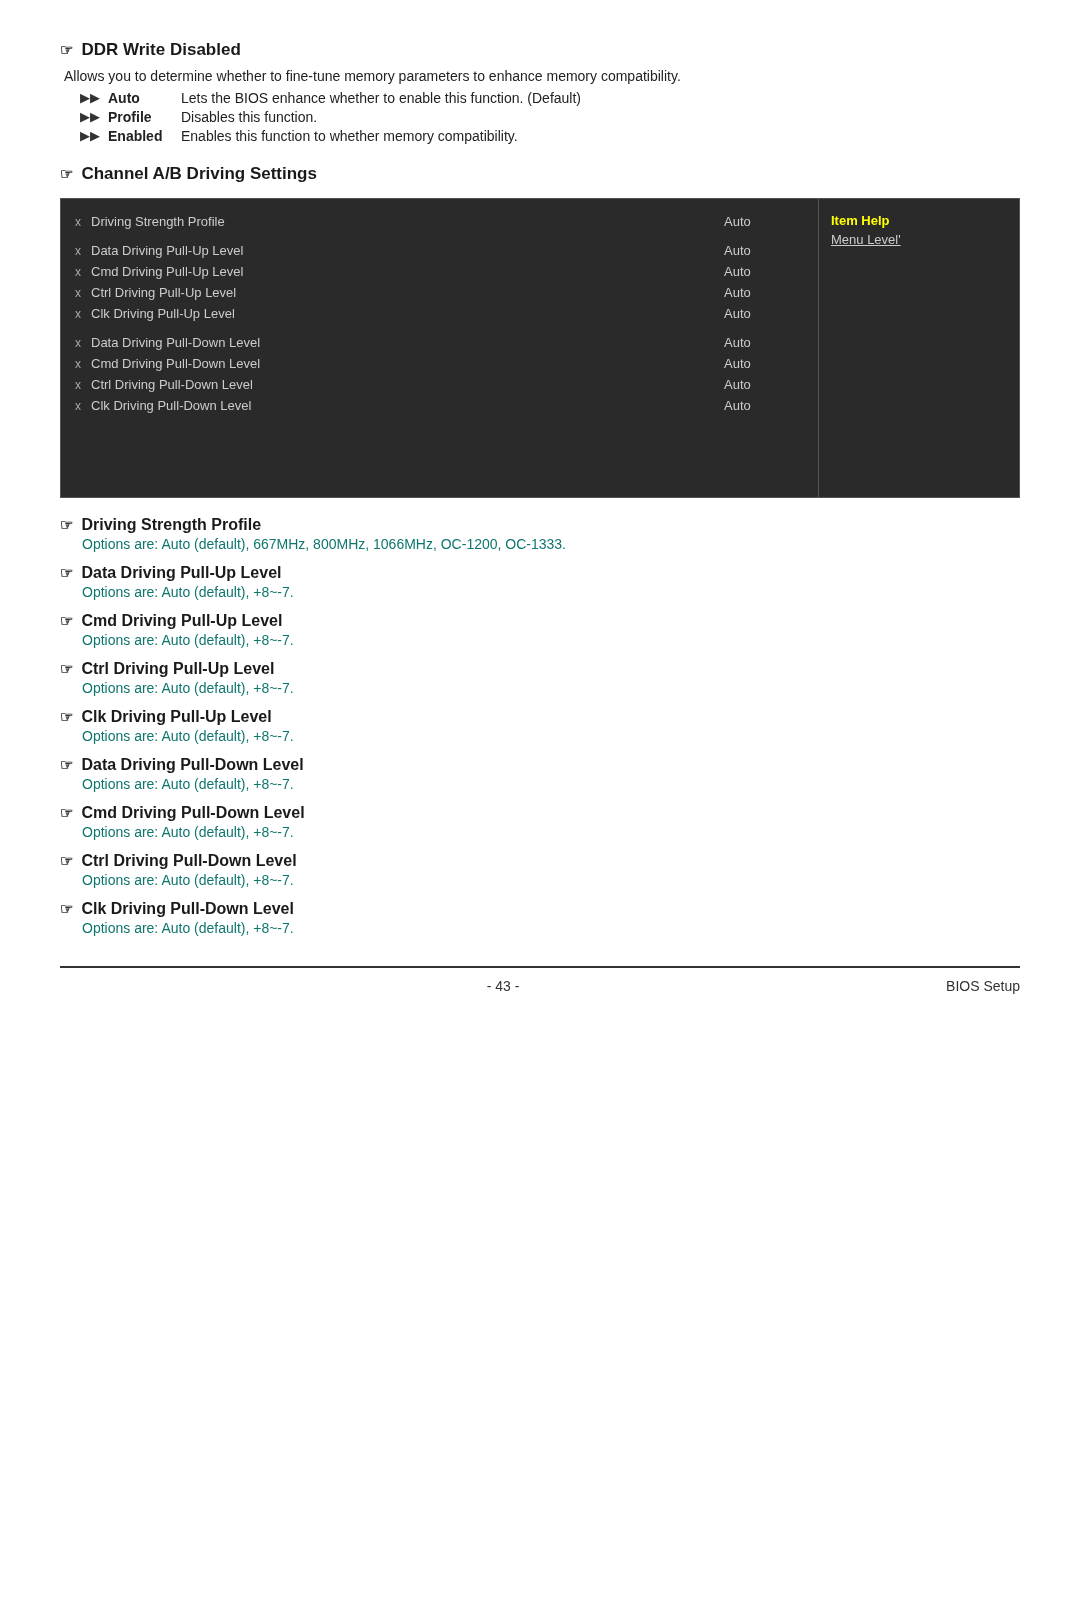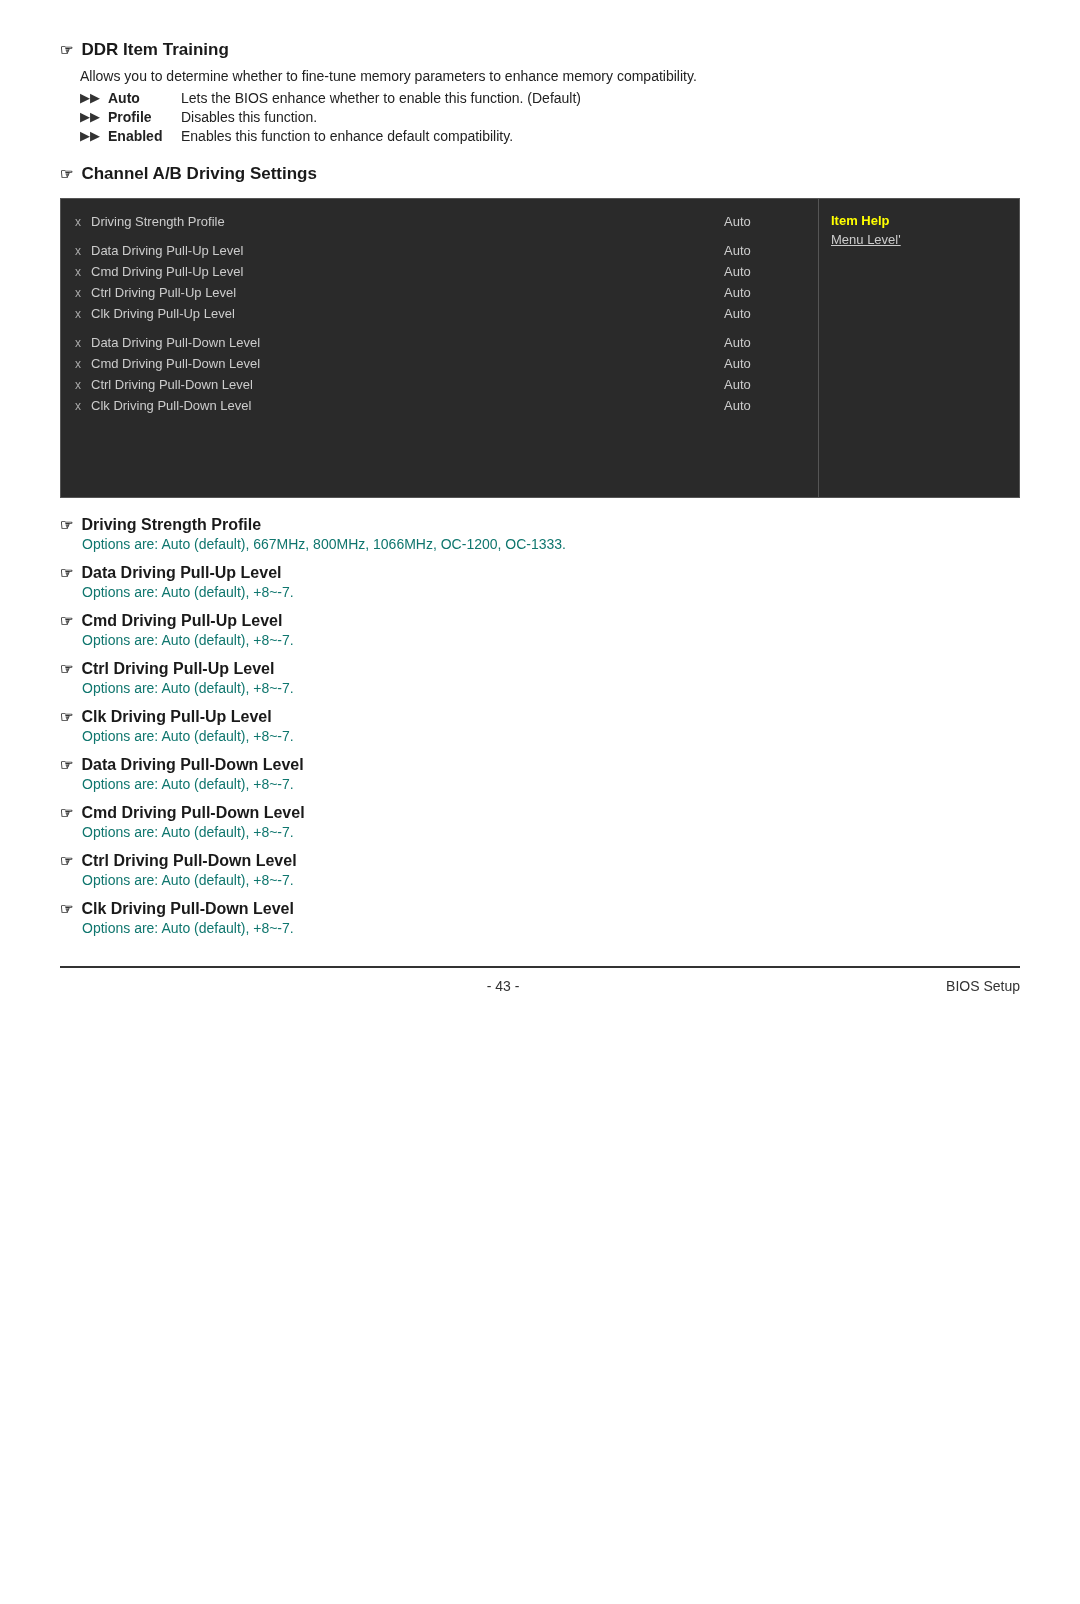--- a/index.html
+++ b/index.html
@@ -24,21 +24,21 @@
 
     .section-icon {
       font-size: 15px;
       color: #333;
     }
 
     .section-desc {
       font-size: 14px;
       color: #222;
       margin-bottom: 6px;
-      margin-left: 20px;
+      margin-left: 4px;
     }
 
     .bullet-list {
       margin-left: 20px;
       margin-bottom: 20px;
       list-style: none;
     }
 
     .bullet-list li {
       font-size: 14px;
@@ -155,38 +155,38 @@
     .page-footer-center {
       text-align: center;
     }
   </style>
 </head>
 <body>
 
 <div class="entry-section">
   <div class="section-title">
     <span class="section-icon">☞</span>
-    <span>DDR Item Training</span>
+    <span>DDR Write Disabled</span>
   </div>
   <p class="section-desc">Allows you to determine whether to fine-tune memory parameters to enhance memory compatibility.</p>
   <ul class="bullet-list">
     <li>
       <span class="bullet-arrow">▶▶</span>
       <span class="bullet-term">Auto</span>
       <span>Lets the BIOS enhance whether to enable this function. (Default)</span>
     </li>
     <li>
       <span class="bullet-arrow">▶▶</span>
       <span class="bullet-term">Profile</span>
       <span>Disables this function.</span>
     </li>
     <li>
       <span class="bullet-arrow">▶▶</span>
       <span class="bullet-term">Enabled</span>
-      <span>Enables this function to enhance default compatibility.</span>
+      <span>Enables this function to whether memory compatibility.</span>
     </li>
   </ul>
 </div>
 
 <div class="entry-section">
   <div class="section-title">
     <span class="section-icon">☞</span>
     <span>Channel A/B Driving Settings</span>
   </div>
 

